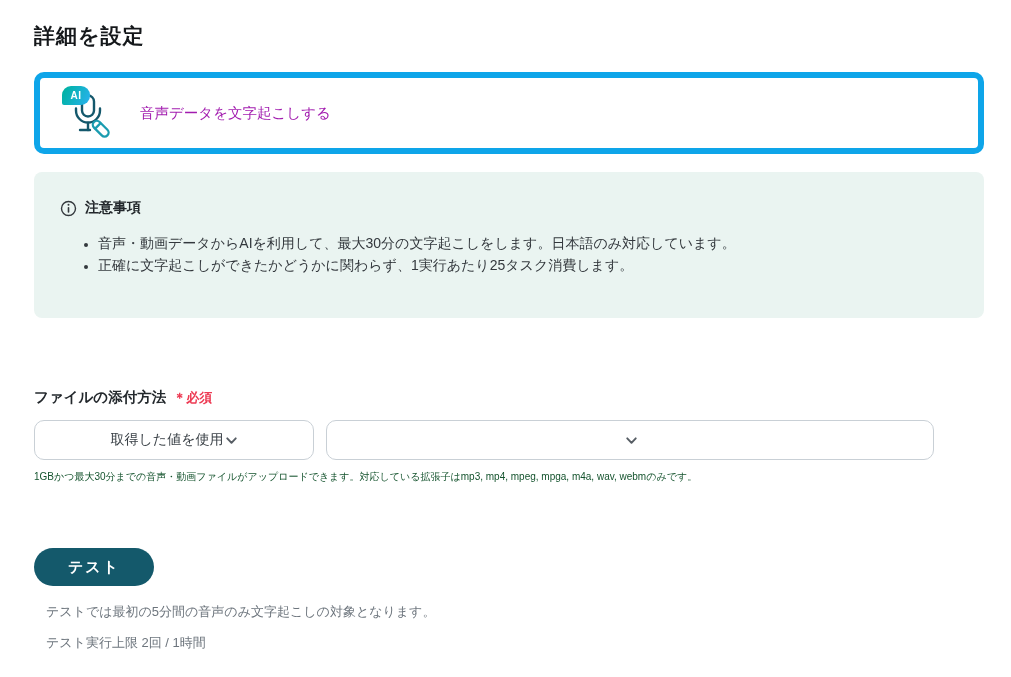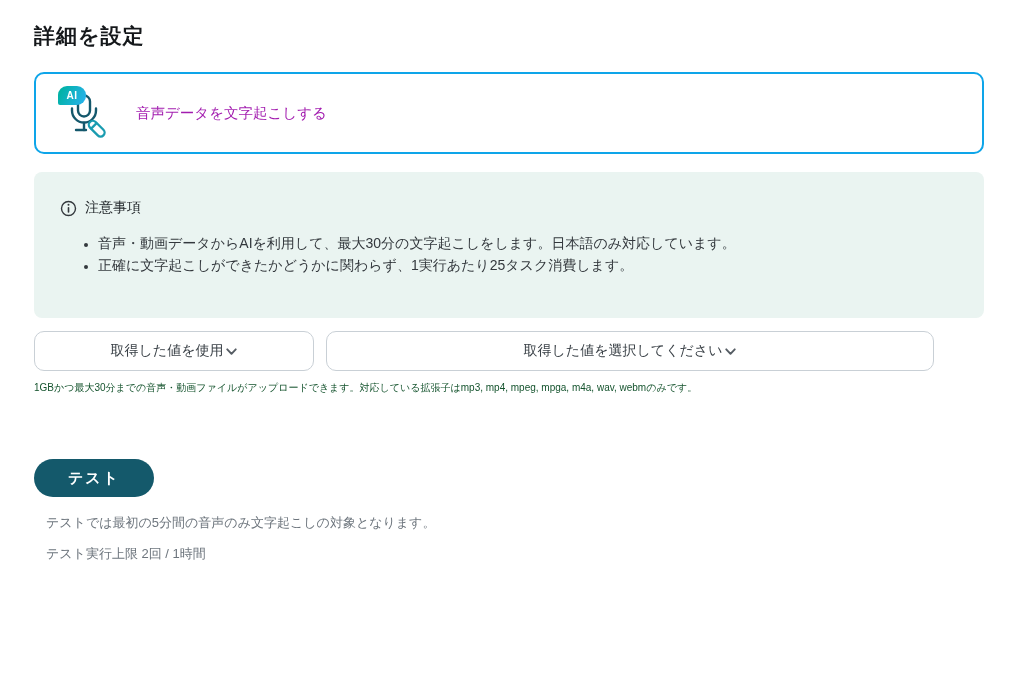--- a/index.html
+++ b/index.html
@@ -12,21 +12,21 @@
     overflow: hidden;
   }
   .page { padding: 22px 27px 0 34px; width: 1011px; }
   .content { width: 950px; }
 
   .step { font-size: 14px; color: #4b5158; margin: 0 0 15px 0; }
   h1.page-title { font-size: 21px; font-weight: 700; color: #15181b; margin: 0 0 22px 0; letter-spacing: 1px; }
 
   
   .action-card {
-    height: 82px; border: 2px solid #0ea5e9; border-radius: 10px;
+    height: 82px; border: 6px solid #0ea5e9; border-radius: 10px;
     background: #fff; display: flex; align-items: center;
     padding: 0 20px; gap: 22px; margin-bottom: 18px;
   }
   .ai-icon-wrap { position: relative; width: 58px; height: 62px; flex: 0 0 auto; }
   .ai-badge {
     position: absolute; top: 4px; left: 2px; width: 28px; height: 19px;
     border-radius: 9px 9px 9px 2px;
     background: linear-gradient(115deg, #00b2a4 10%, #25b2e8 90%);
     color: #fff; font-size: 10px; font-weight: 700;
     display: flex; align-items: center; justify-content: center;
@@ -34,21 +34,21 @@
   }
   .mic-svg { position: absolute; left: 7px; top: 11px; }
   .action-label { font-size: 14.5px; color: #a21caf; }
 
   
   .notice {
     background: #eaf4f1; border-radius: 8px;
     padding: 27px 26px 26px 26px; width: 950px;
   }
   .notice-header { display: flex; align-items: center; gap: 8px; margin-bottom: 13px; }
-  .notice-title { font-size: 14px; font-weight: 400; color: #23282c; }
+  .notice-title { font-size: 14px; font-weight: 700; color: #23282c; }
   .notice-list { margin: 16px; padding: 0 0 0 22px; }
   .notice-list li {
     font-size: 14px; color: #33383d; line-height: 21.5px; list-style: disc;
   }
   .notice-list li::marker { color: #33383d; font-size: 12px; }
 
   
   .field-label-row { margin-top: 70px; display: flex; align-items: baseline; gap: 7px; }
   .field-label { font-size: 14.5px; font-weight: 700; color: #23282c; }
   .required-badge { font-size: 13px; font-weight: 700; color: #ed3a53; }
@@ -111,32 +111,35 @@
           <circle cx="8.5" cy="4.8" r="1" fill="#33383d"></circle>
         </svg>
         <span class="notice-title">注意事項</span>
       </div>
       <ul class="notice-list">
         <li>音声・動画データからAIを利用して、最大30分の文字起こしをします。日本語のみ対応しています。</li>
         <li>正確に文字起こしができたかどうかに関わらず、1実行あたり25タスク消費します。</li>
       </ul>
     </div>
 
+    <div class="field-label-row">
+      <span class="field-label">ファイルの添付方法</span>
+      <span class="required-badge">＊必須</span>
+    </div>
 
     <div class="selects-row">
       <div class="select-box select-method" role="combobox">
         <span>取得した値を使用</span>
         <span class="chev">
           <svg width="17" height="17" viewBox="0 0 16 16">
             <path d="M4 6l4 4.2L12 6" fill="none" stroke="#565d64" stroke-width="1.8" stroke-linecap="round" stroke-linejoin="round"></path>
           </svg>
         </span>
       </div>
       <div class="select-box select-file" role="combobox">
-        <span>取得した値を選択してください</span>
         <span class="chev">
           <svg width="17" height="17" viewBox="0 0 16 16">
             <path d="M4 6l4 4.2L12 6" fill="none" stroke="#565d64" stroke-width="1.8" stroke-linecap="round" stroke-linejoin="round"></path>
           </svg>
         </span>
       </div>
     </div>
 
     <p class="field-helper">1GBかつ最大30分までの音声・動画ファイルがアップロードできます。対応している拡張子はmp3, mp4, mpeg, mpga, m4a, wav, webmのみです。</p>
 

